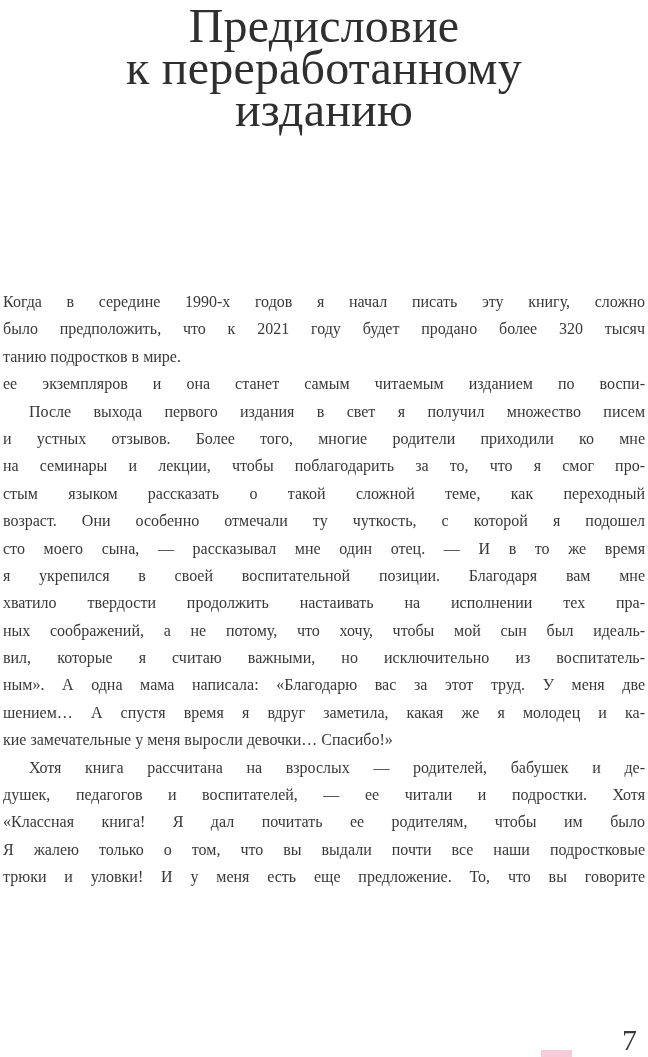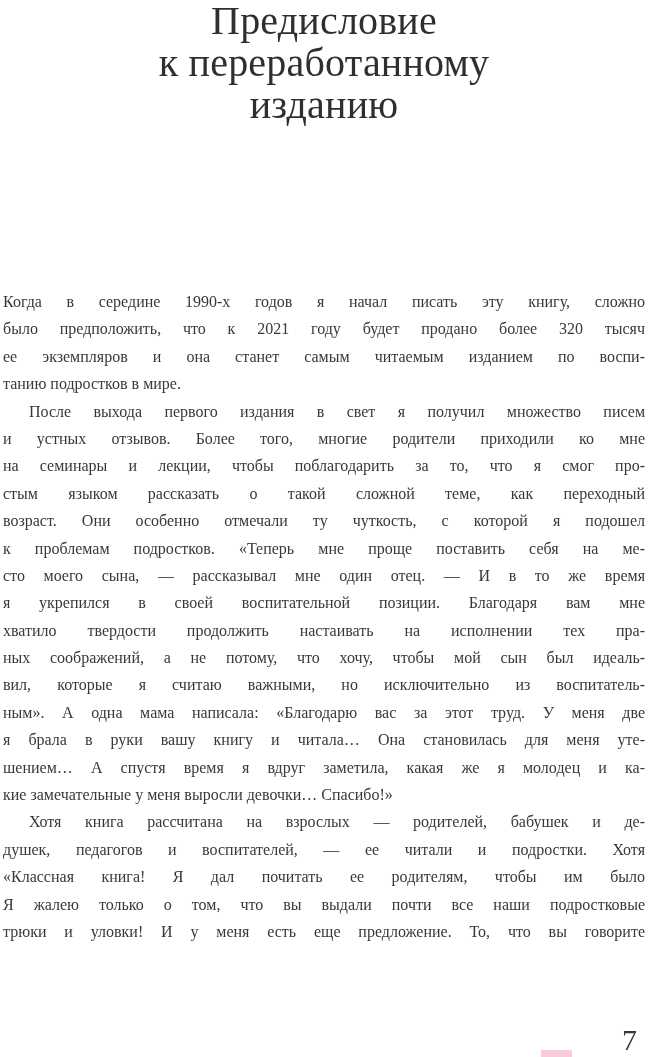--- a/index.html
+++ b/index.html
@@ -13,22 +13,23 @@
     overflow: hidden;
     background: #ffffff;
     font-family: "Liberation Serif", "DejaVu Serif", serif;
   }
   .page {
     position: absolute;
     inset: 0;
   }
   .title {
     margin: 0;
+    padding-top: 5px;
     text-align: center;
-    font-size: 40px;
+    font-size: 48px;
     line-height: 42px;
     font-weight: 500;
     color: #2f2f2f;
     letter-spacing: 0.2px;
   }
   .title-line {
     display: block;
   }
   .body-text {
     position: absolute;
@@ -79,37 +80,35 @@
   <h1 class="title" style="color: rgb(47, 47, 47);">
     <span class="title-line">Предисловие</span>
     <span class="title-line">к переработанному</span>
     <span class="title-line">изданию</span>
   </h1>
 
   <div class="body-text" style="color: rgb(56, 56, 56);">
       <div class="paragraph">
         <div class="line">Когда в середине 1990-х годов я начал писать эту книгу, сложно</div>
         <div class="line">было предположить, что к 2021 году будет продано более 320 тысяч</div>
+        <div class="line last">танию подростков в мире.</div>
         <div class="line">ее экземпляров и она станет самым читаемым изданием по воспи-</div>
-        <div class="line last">танию подростков в мире.</div>
       </div>
       <div class="paragraph">
         <div class="line indent">После выхода первого издания в свет я получил множество писем</div>
         <div class="line">и устных отзывов. Более того, многие родители приходили ко мне</div>
         <div class="line">на семинары и лекции, чтобы поблагодарить за то, что я смог про-</div>
         <div class="line">стым языком рассказать о такой сложной теме, как переходный</div>
         <div class="line">возраст. Они особенно отмечали ту чуткость, с которой я подошел</div>
-        <div class="line">к проблемам подростков. «Теперь мне проще поставить себя на ме-</div>
         <div class="line">сто моего сына, — рассказывал мне один отец. — И в то же время</div>
         <div class="line">я укрепился в своей воспитательной позиции. Благодаря вам мне</div>
         <div class="line">хватило твердости продолжить настаивать на исполнении тех пра-</div>
         <div class="line">ных соображений, а не потому, что хочу, чтобы мой сын был идеаль-</div>
         <div class="line">вил, которые я считаю важными, но исключительно из воспитатель-</div>
         <div class="line">ным». А одна мама написала: «Благодарю вас за этот труд. У меня две</div>
-        <div class="line">я брала в руки вашу книгу и читала… Она становилась для меня уте-</div>
         <div class="line">шением… А спустя время я вдруг заметила, какая же я молодец и ка-</div>
         <div class="line last">кие замечательные у меня выросли девочки… Спасибо!»</div>
       </div>
       <div class="paragraph">
         <div class="line indent">Хотя книга рассчитана на взрослых — родителей, бабушек и де-</div>
         <div class="line">душек, педагогов и воспитателей, — ее читали и подростки. Хотя</div>
         <div class="line">«Классная книга! Я дал почитать ее родителям, чтобы им было</div>
         <div class="line">Я жалею только о том, что вы выдали почти все наши подростковые</div>
         <div class="line">трюки и уловки! И у меня есть еще предложение. То, что вы говорите</div>
       </div>

